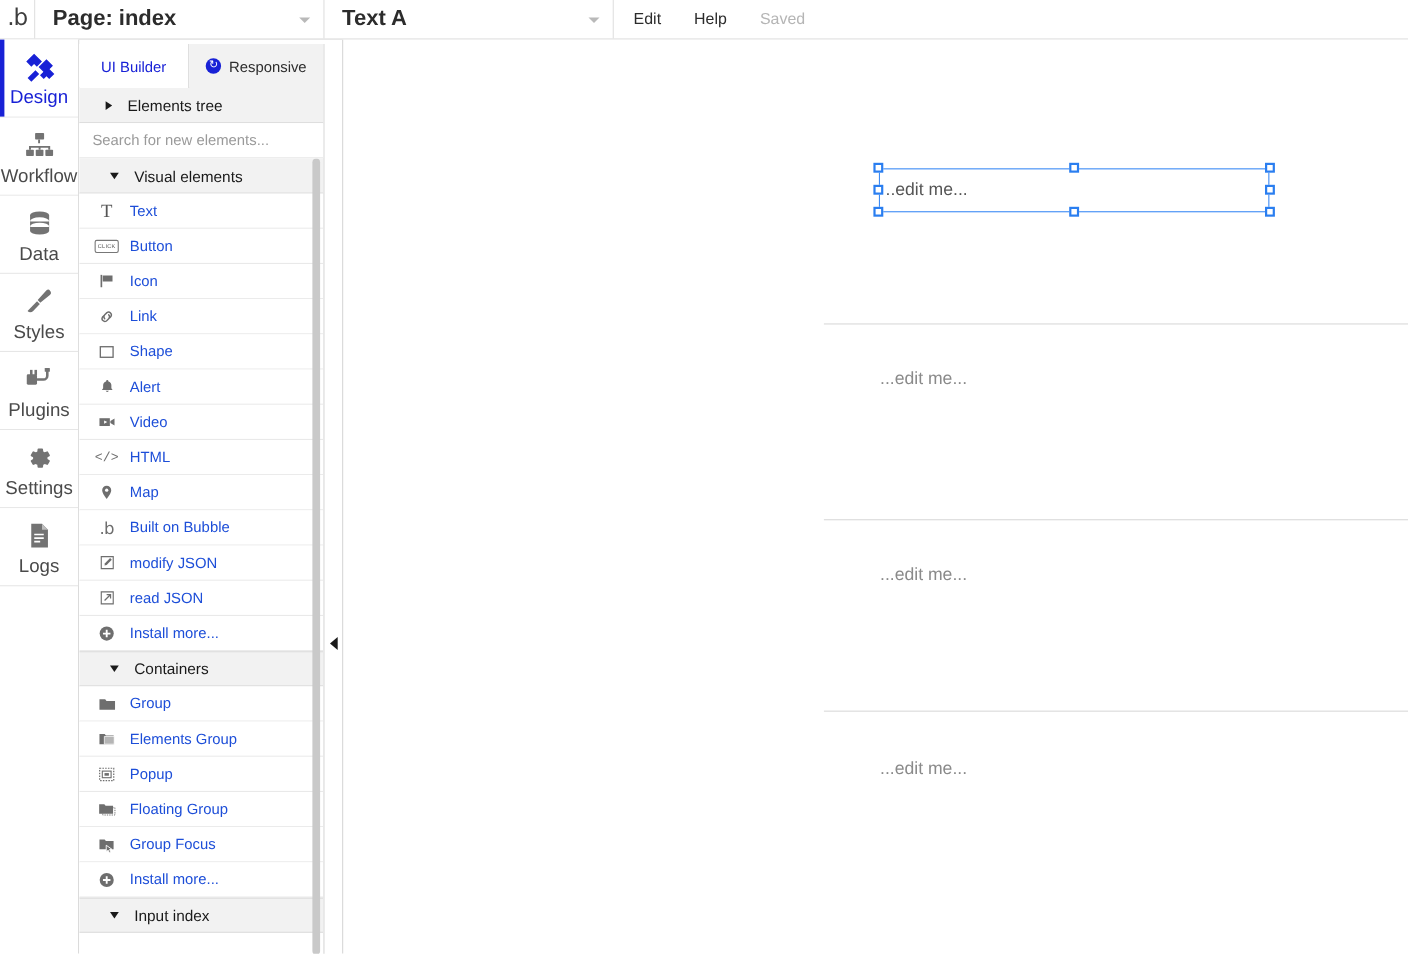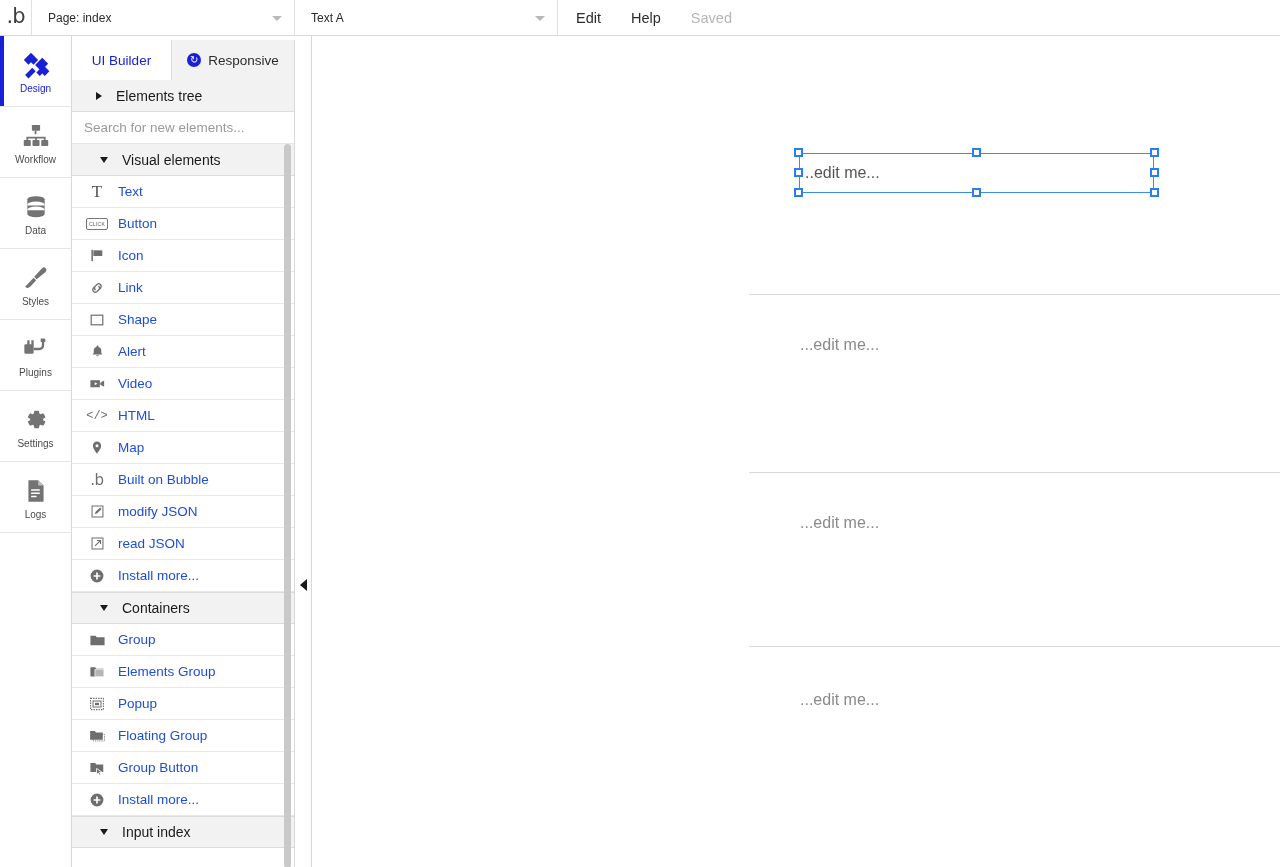--- a/index.html
+++ b/index.html
@@ -26,21 +26,21 @@
     font-size: 21px; color: #3d3d3d; line-height: 1;
     font-family: "DejaVu Sans", sans-serif; letter-spacing: -1px;
     padding-bottom: 2px;
   }
   .dd {
     position: relative; display: flex; align-items: center;
     border-right: 1px solid #e0e0e0; height: 35px;
   }
   .dd-page { width: 263px; padding-left: 16px; }
   .dd-elem { width: 263px; padding-left: 16px; }
-  .dd-label { font-size: 12px; color: #2c2c2c; }
+  .dd-label { font-size: 20px; color: #2c2c2c; font-weight: bold; }
   .dd-caret {
     position: absolute; right: 12px; top: 50%; margin-top: -2px;
     width: 0; height: 0; border-left: 5px solid transparent;
     border-right: 5px solid transparent; border-top: 5px solid #b9b9b9;
   }
   .topmenu { display: flex; align-items: center; height: 35px; padding-left: 18px; }
   .topmenu-item {
     font-size: 14.5px; color: #2c2c2c; margin-right: 30px; cursor: pointer;
   }
   .topmenu-item.muted { color: #b5b5b5; cursor: default; margin-right: 0; }
@@ -50,21 +50,21 @@
     position: absolute; top: 36px; left: 0; width: 72px; height: 831px;
     background: #ffffff; border-right: 1px solid #d8d8d8;
   }
   .rail-item {
     position: relative; height: 71px; border-bottom: 1px solid #e6e6e6;
     display: flex; flex-direction: column; align-items: center;
     justify-content: center; cursor: pointer; background: #fff;
   }
   .rail-item .ricon { height: 32px; display: flex; align-items: center; }
   .rail-item .rlabel {
-    font-size: 10px; color: #4a4a4a; margin-top: 3px; line-height: 1;
+    font-size: 17px; color: #4a4a4a; margin-top: 3px; line-height: 1;
   }
   .rail-item.active { }
   .rail-item.active::before {
     content: ""; position: absolute; left: 0; top: 0; bottom: 0;
     width: 4px; background: #1821d6;
   }
   .rail-item.active .rlabel { color: #1821d6; }
   .rail-item.active svg * { fill: #1821d6; stroke: #1821d6; }
 
   
@@ -472,21 +472,21 @@
         <span class="el-name">Floating Group</span>
       </div>
 
       <div class="el-row">
         <span class="el-ico">
           <svg width="17" height="16" viewBox="0 0 18 16">
             <path d="M1.5 2.8 h5 l1.2 1.5 h7.4 v8 H1.5 Z" fill="#6e6e6e"></path>
             <path d="M8 8.4 L8 15 L9.8 13.2 L11.2 15.8 L12.6 15 L11.2 12.6 L13.6 12.4 Z" fill="#6e6e6e" stroke="#fff" stroke-width=".9"></path>
           </svg>
         </span>
-        <span class="el-name">Group Button</span>
+        <span class="el-name">Group Focus</span>
       </div>
 
       <div class="el-row">
         <span class="el-ico">
           <svg width="16" height="16" viewBox="0 0 16 16">
             <circle cx="8" cy="8" r="6.4" fill="#6e6e6e"></circle>
             <path d="M8 4.6 v6.8 M4.6 8 h6.8" stroke="#fff" stroke-width="1.7"></path>
           </svg>
         </span>
         <span class="el-name">Install more...</span>

